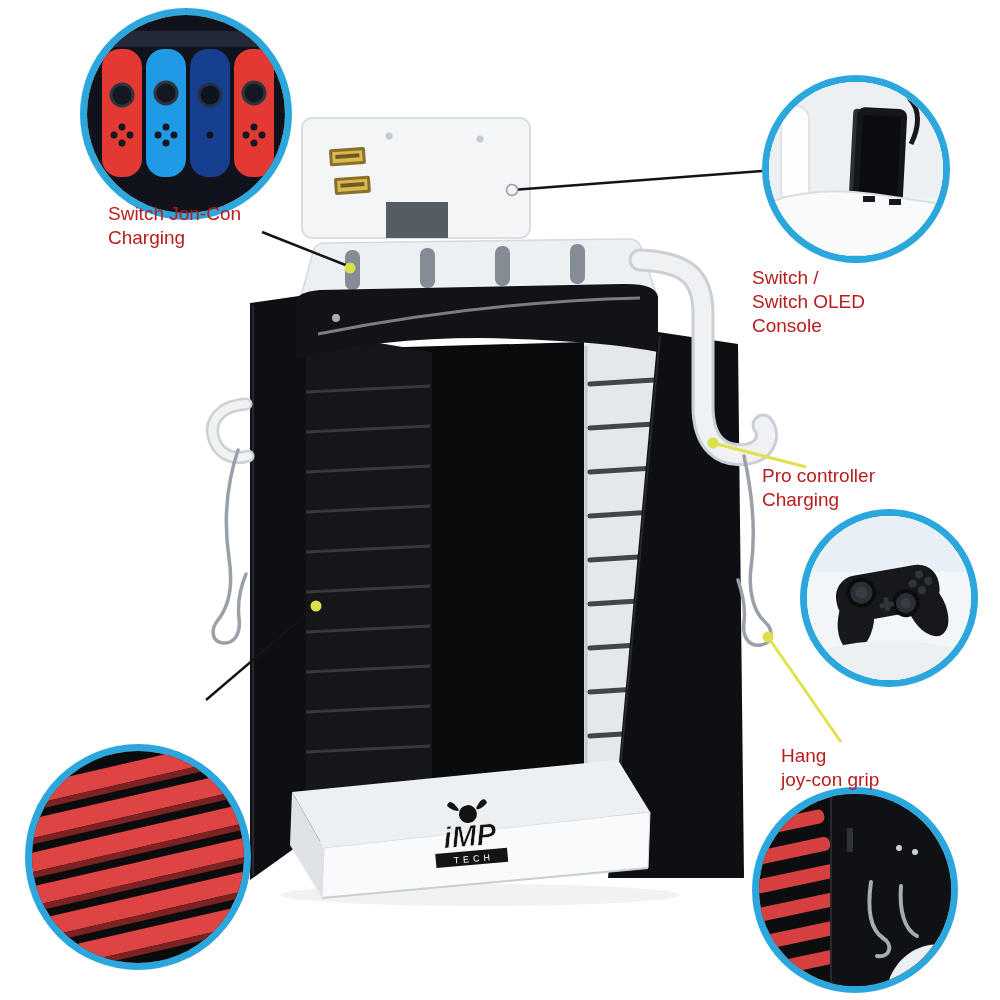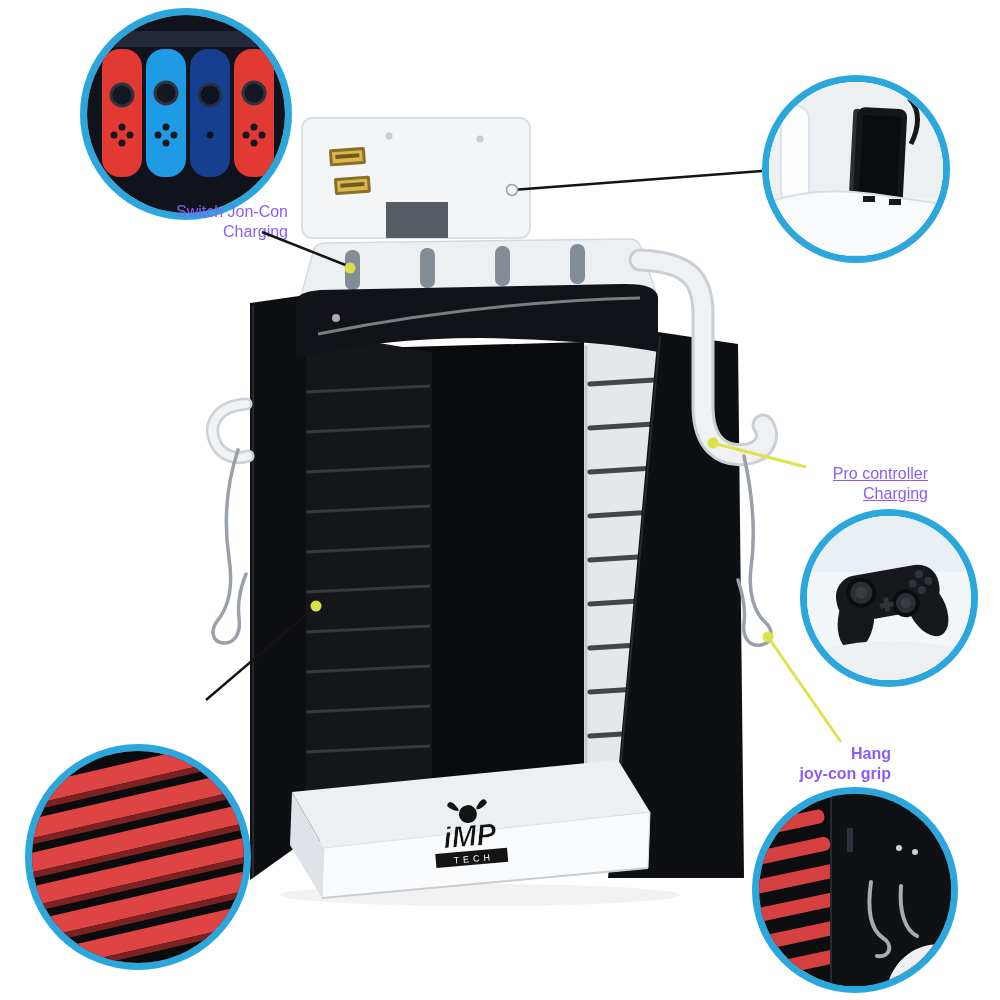--- a/index.html
+++ b/index.html
@@ -3,21 +3,21 @@
 <meta charset="utf-8">
 <style>
   html,body{margin:0;padding:0;background:#fff;}
   .canvas{position:relative;width:1000px;height:1000px;background:#ffffff;
           font-family:"Liberation Sans",sans-serif;overflow:hidden;}
   .scene,.overlay{position:absolute;left:0;top:0;width:1000px;height:1000px;}
   .overlay{pointer-events:none;z-index:40;}
   .callout{position:absolute;box-sizing:border-box;border:7px solid #2ba7de;border-radius:50%;
            overflow:hidden;background:#fff;z-index:20;}
   .callout svg{display:block;width:100%;height:100%;}
-  .label{position:absolute;z-index:30;text-align:right;font-size:16px;line-height:1.25;color:#8b5cf6;}
+  .label{position:absolute;z-index:30;text-align:left;font-size:19px;line-height:1.25;color:#b91c1c;}
   .label span{display:block;}
 </style>
 </head>
 <body>
 
 <div class="canvas">
 
   <svg class="scene" viewBox="0 0 1000 1000">
 
     <g>
@@ -244,28 +244,33 @@
       </g>
       <path d="M128,192 C138,156 170,146 192,152 L192,192 Z" fill="#edf0f3"></path>
     </svg>
   </div>
 
   <div class="label" style="left:108px;top:202px;width:180px;">
     <span>Switch Jon-Con</span>
     <span>Charging</span>
   </div>
 
-
-  <div class="label" style="left:762px;top:464px;width:166px;text-decoration:underline;">
+  <div class="label" style="left:752px;top:266px;width:160px;">
+    <span>Switch /</span>
+    <span>Switch OLED</span>
+    <span>Console</span>
+  </div>
+
+  <div class="label" style="left:762px;top:464px;width:166px;">
     <span>Pro controller</span>
     <span>Charging</span>
   </div>
 
 
-  <div class="label" style="left:741px;top:744px;width:150px;font-weight:bold;">
+  <div class="label" style="left:781px;top:744px;width:150px;">
     <span>Hang</span>
     <span>joy-con grip</span>
   </div>
 
   <svg class="overlay" viewBox="0 0 1000 1000">
     <path d="M262,232 L348,266" stroke="#141414" stroke-width="2.5" fill="none"></path>
     <circle cx="350" cy="268" r="5.5" fill="#d9e04a"></circle>
 
     <path d="M512,190 L762,171" stroke="#141414" stroke-width="2.5" fill="none"></path>
     <circle cx="512" cy="190" r="5.5" fill="#f2f4f6" stroke="#9aa0a6" stroke-width="1.5"></circle>

